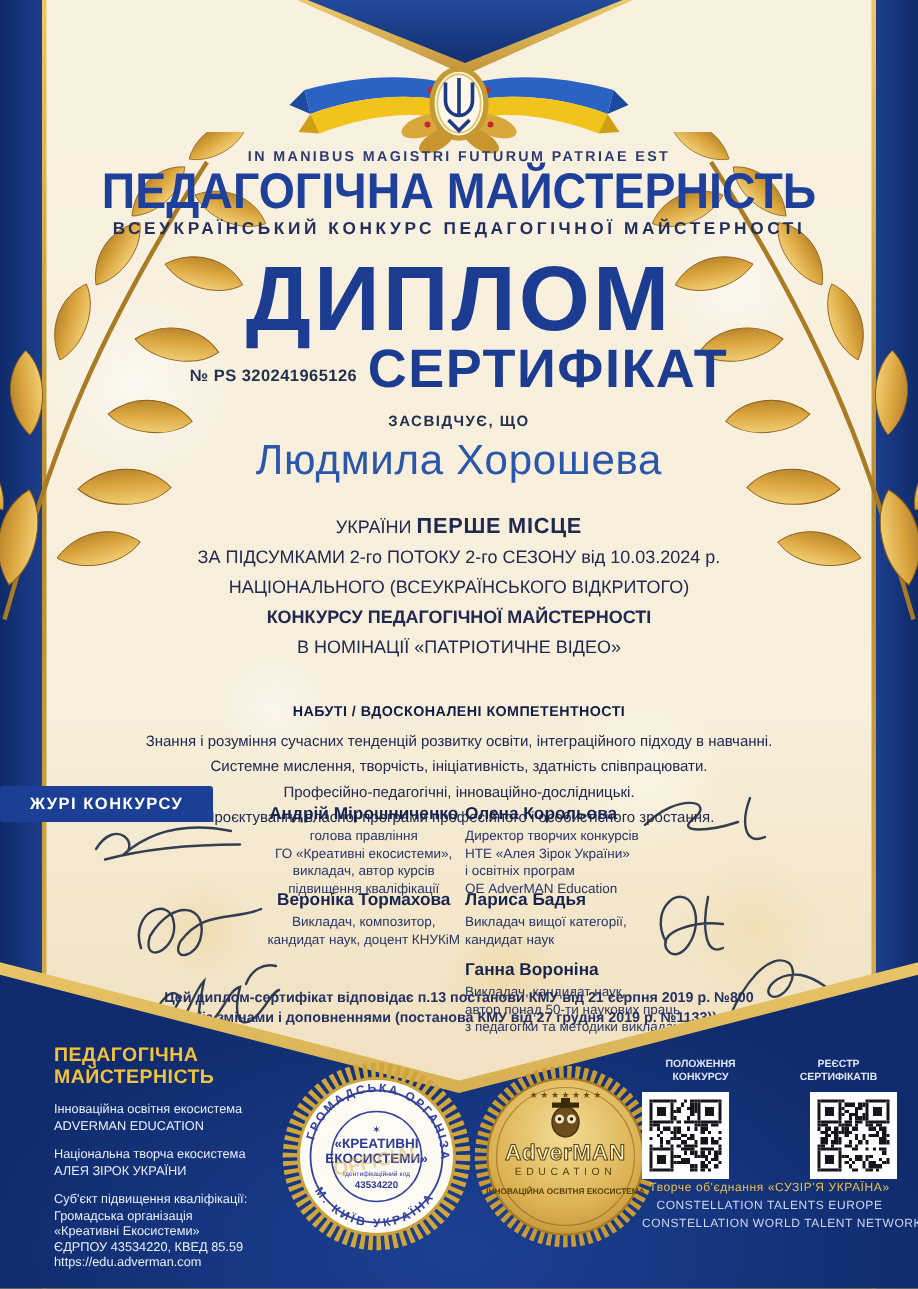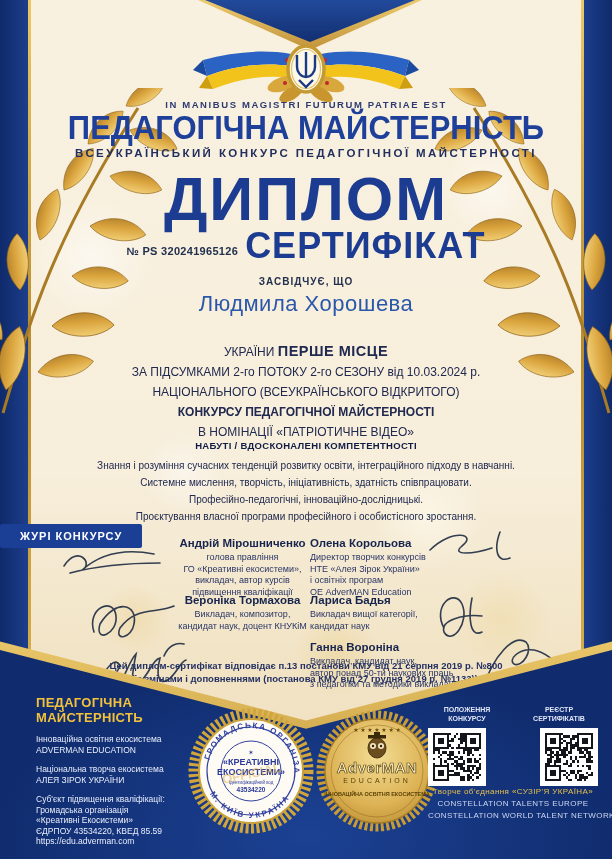--- a/index.html
+++ b/index.html
@@ -28,26 +28,26 @@
   
   .center{left:0;right:0;text-align:center;}
   .motto{top:99px;font-size:9.5px;font-weight:bold;letter-spacing:1.6px;color:#2e3b72;}
   .title{top:110px;font-size:31px;font-weight:bold;letter-spacing:0px;color:#1e409a;transform:scaleY(1.08);}
   .subtitle{top:147px;font-size:11.5px;font-weight:bold;letter-spacing:2.4px;color:#222f5e;}
   .dip-word1{top:168px;font-size:61px;font-weight:bold;letter-spacing:2px;color:#1c3c92;line-height:62px;}
   .cert-row{top:228px;left:0;right:0;display:flex;justify-content:center;align-items:flex-end;}
   .dip-num{font-size:11px;font-weight:bold;color:#23304f;margin-right:7px;padding-bottom:7px;letter-spacing:.3px;}
   .dip-word2{font-size:36px;font-weight:bold;letter-spacing:1px;color:#1c3c92;line-height:36px;}
   .certifies{top:276px;font-size:10px;font-weight:bold;letter-spacing:1px;color:#23304f;}
-  .recipient{top:291px;font-size:22px;color:#2a57ab;letter-spacing:.5px;}
+  .recipient{top:291px;font-size:28px;color:#2a57ab;letter-spacing:.5px;}
   .award{top:341px;font-size:12px;color:#20294f;line-height:20px;}
   .award b{font-size:14.5px;letter-spacing:.5px;}
   .award .b2{font-weight:bold;}
   .comp{top:440px;color:#20294f;}
-  .comp-h{font-size:9.5px;font-weight:bold;color:#101c45;letter-spacing:.3px;margin-bottom:6px;}
+  .comp-h{font-size:9.5px;font-weight:bold;color:#101c45;letter-spacing:.3px;margin-bottom:6px;margin-top:29px;}
   .comp-i{font-size:10px;line-height:17px;}
   .jury-box{top:524px;left:0;right:0;text-decoration:underline;}
   .jury-box span{display:inline-block;background:#1c3f96;color:#fff;font-weight:bold;font-size:11px;
     letter-spacing:1px;padding:6px 20px;border-radius:2px;}
   .jblock{position:absolute;}
   .jl{left:150px;width:185px;text-align:center;}
   .jr{left:310px;width:200px;text-align:left;}
   .jname{font-size:11.5px;font-weight:bold;color:#17244e;}
   .jrole{font-size:9px;line-height:11.5px;color:#2a3666;margin-top:3px;}
   .pre{white-space:pre-line;}

